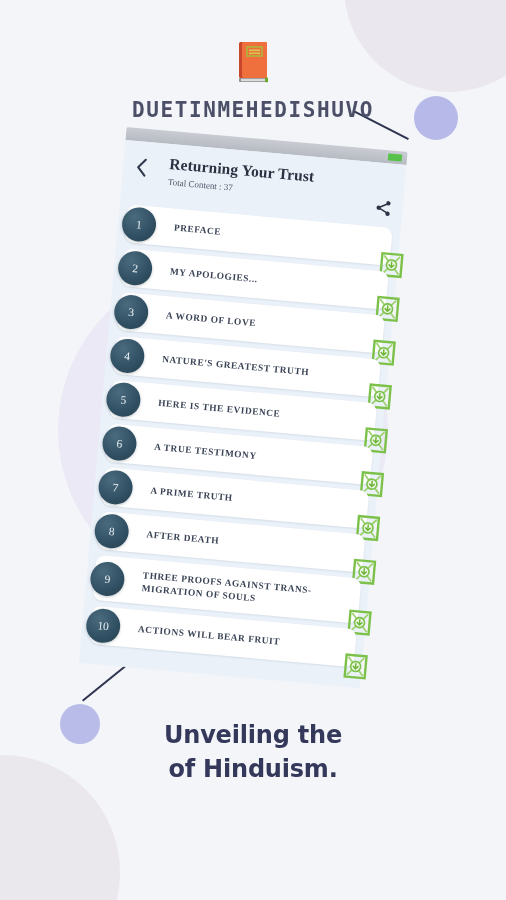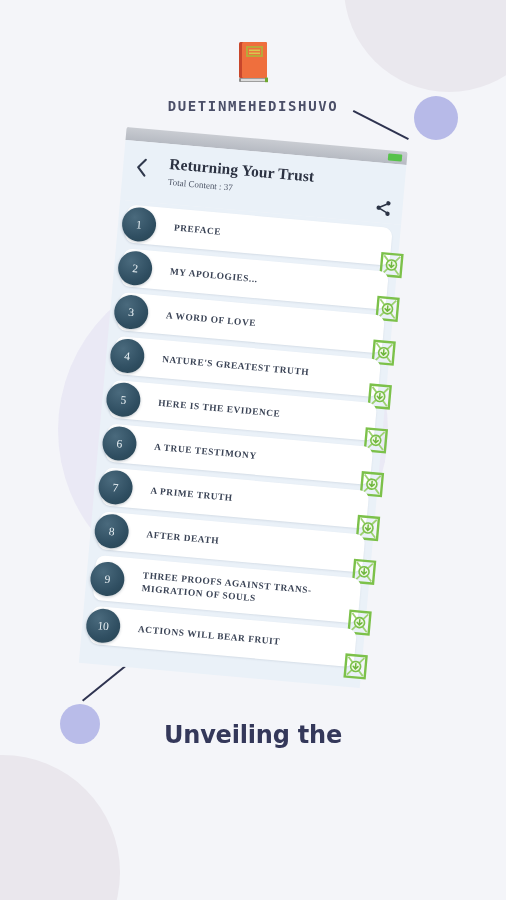--- a/index.html
+++ b/index.html
@@ -67,21 +67,21 @@
   }
   #book-icon {
     display: block;
     margin: 0 auto;
     width: 38px; height: 44px;
     position: relative;
   }
   #brand-name {
     margin-top: 14px;
     font-family: "DejaVu Sans Mono", monospace;
-    font-size: 14px;
+    font-size: 21px;
     font-weight: 700;
     letter-spacing: 1.6px;
     color: #4b4f68;
   }
 
   
   #phone-wrap {
     position: absolute;
     left: 126px; top: 142px;
     width: 282px; height: 560px;
@@ -369,15 +369,16 @@
                 <path d="M12 10 v5 M9.6 13 L12 15.4 L14.4 13" stroke="#6fb63e" stroke-width="1.5" fill="none" stroke-linecap="round"></path>
               </svg></span>
           </div>
         </div>
 
     </div>
   </div>
 
   <div id="tagline">
     <span>Unveiling the</span>
+    <span>of Hinduism.</span>
   </div>
 
 </div>
 
 </body></html>

